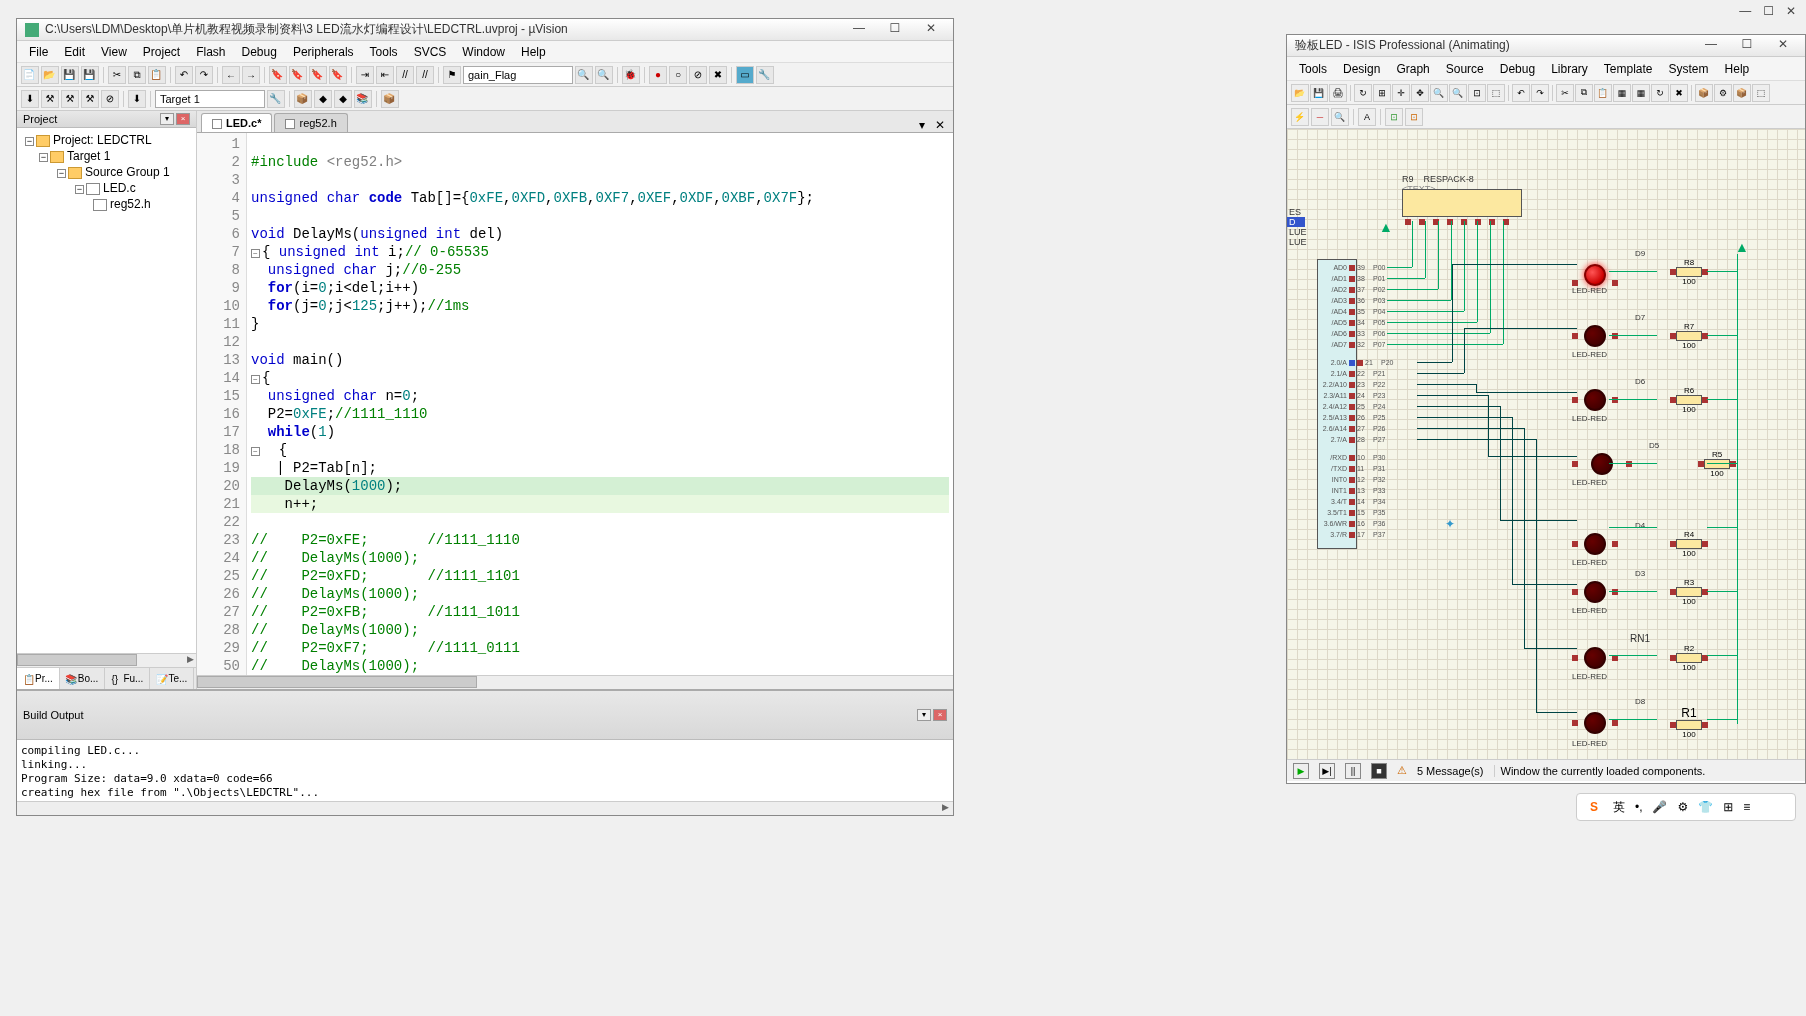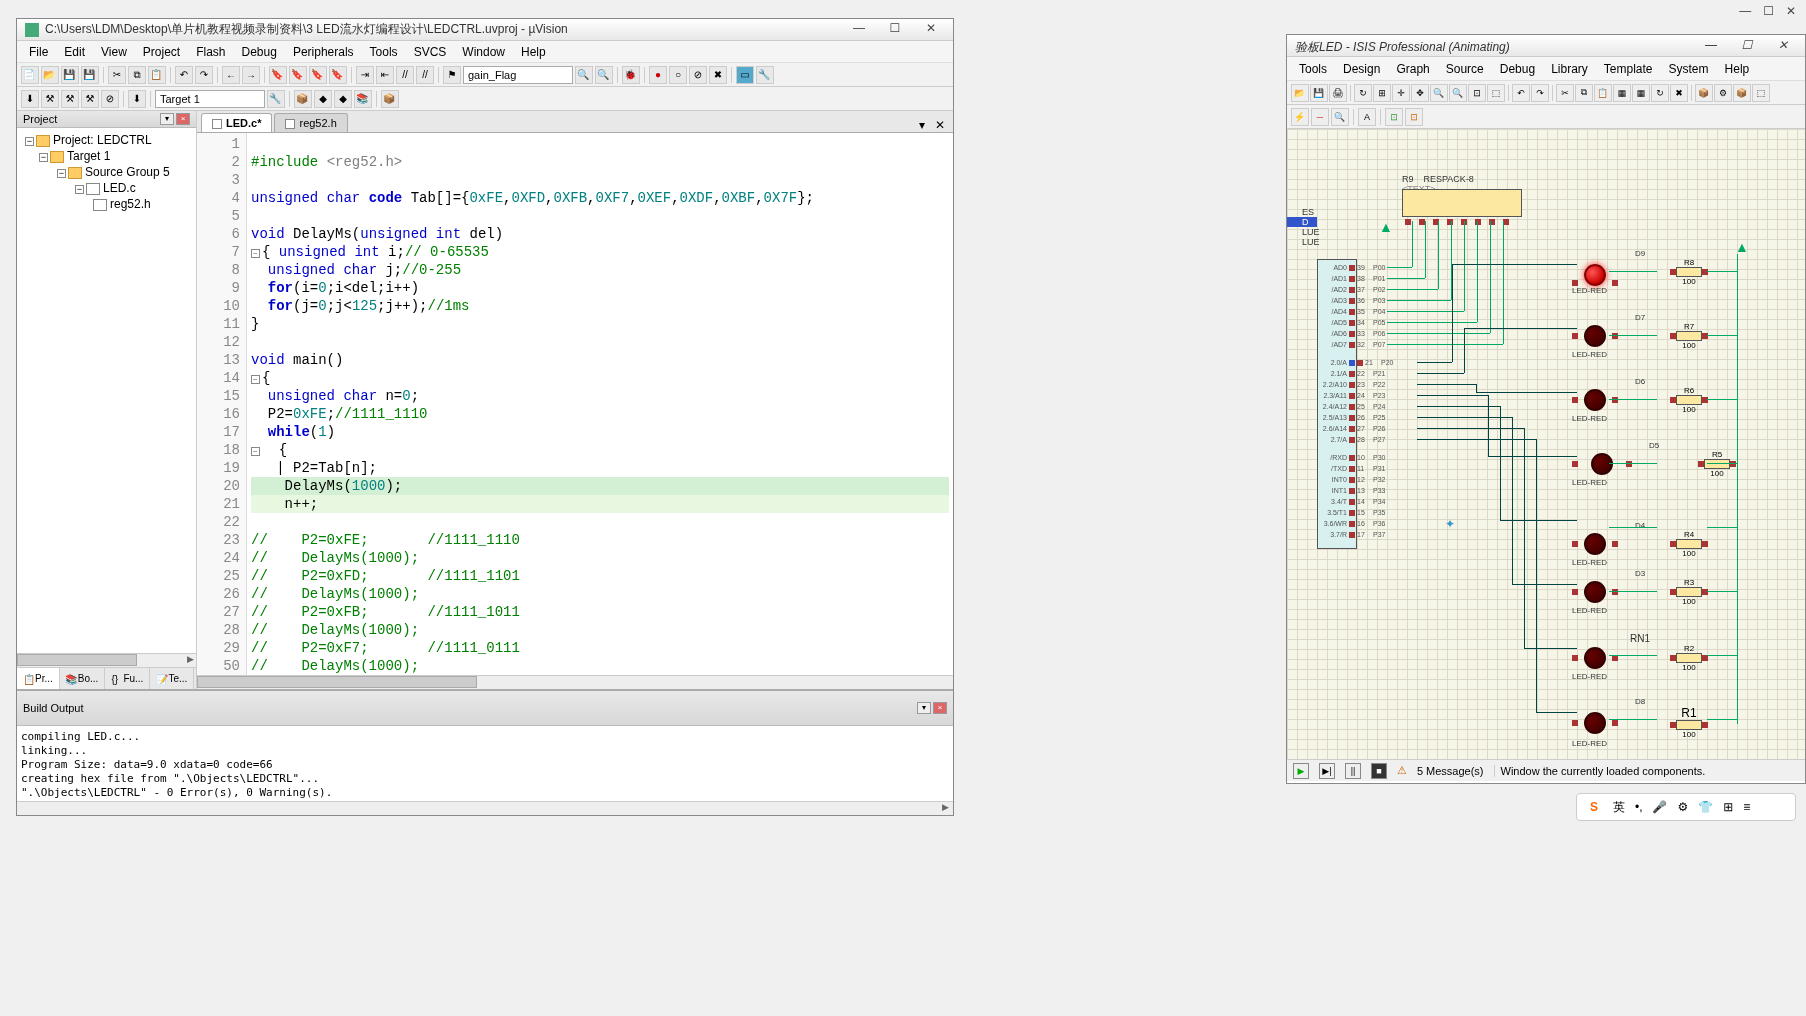--- a/index.html
+++ b/index.html
@@ -63,26 +63,26 @@
 .code-line.hl2 { background: #e8f8e0; }
 .kw { color: #0000cc; font-weight: bold; }
 .type { color: #0000cc; }
 .str { color: #808080; }
 .num { color: #008080; }
 .cmt { color: #008000; }
 .pp { color: #008000; }
 .fold { display: inline-block; width: 9px; height: 9px; border: 1px solid #888; font-size: 8px; text-align: center; line-height: 8px; color: #666; margin-right: 2px; background: #fff; }
 
 .uv-output { height: 126px; border-top: 2px solid #aaa; display: flex; flex-direction: column; }
-.uv-output-hdr { background: linear-gradient(#e8e8e8, #d8d8d8); padding: 11px 6px; font-size: 11px; border-bottom: 1px solid #bbb; display: flex; justify-content: space-between; }
+.uv-output-hdr { background: linear-gradient(#e8e8e8, #d8d8d8); padding: 18px 6px; font-size: 11px; border-bottom: 1px solid #bbb; display: flex; justify-content: space-between; }
 .uv-output-body { flex: 1; padding: 4px; font-family: Consolas, monospace; font-size: 11px; line-height: 14px; white-space: pre; overflow: auto; background: #fff; }
 
 
 .isis-window { position: absolute; right: 0; top: 34px; width: 520px; height: 750px; background: #fff; border: 1px solid #888; }
-.isis-titlebar { height: 22px; background: linear-gradient(#fff, #e8e8e8); display: flex; align-items: flex-end; padding: 0 8px; border-bottom: 1px solid #ccc; font-style: italic; }
+.isis-titlebar { height: 22px; background: linear-gradient(#fff, #e8e8e8); display: flex; align-items: center; padding: 0 8px; border-bottom: 1px solid #ccc; }
 .isis-title { flex: 1; font-size: 12px; color: #333; }
 .isis-menubar { height: 24px; background: #f5f5f5; display: flex; align-items: center; padding: 0 4px; border-bottom: 1px solid #ddd; }
 .isis-toolbar { height: 24px; background: #f2f2f2; border-bottom: 1px solid #ccc; display: flex; align-items: center; padding: 0 4px; gap: 1px; flex-wrap: nowrap; overflow: hidden; }
 .isis-toolbar2 { height: 24px; background: #f2f2f2; border-bottom: 1px solid #ccc; display: flex; align-items: center; padding: 0 4px; gap: 2px; }
 .isis-tb-btn { width: 18px; height: 18px; background: #eee; border: 1px solid #ccc; cursor: pointer; font-size: 9px; display: flex; align-items: center; justify-content: center; }
 
 .isis-canvas { flex: 1; height: calc(100% - 118px); background: #f5f5e8; background-image:
   repeating-linear-gradient(#ddd8c8 0, #ddd8c8 1px, transparent 1px, transparent 10px),
   repeating-linear-gradient(90deg, #ddd8c8 0, #ddd8c8 1px, transparent 1px, transparent 10px);
   position: relative; overflow: hidden; }
@@ -100,21 +100,21 @@
 .wire-v { position: absolute; width: 1px; background: #0a6; }
 .wire-v.dark { background: #044; }
 .led { width: 22px; height: 22px; border-radius: 50%; background: radial-gradient(circle at 35% 35%, #600, #400 70%); border: 2px solid #300; }
 .led.on { background: radial-gradient(circle at 35% 35%, #f55, #c00 70%); border: 2px solid #800; box-shadow: 0 0 6px #f33; }
 .resistor { width: 26px; height: 10px; background: #fce8a0; border: 1px solid #555; }
 
 .isis-status { height: 22px; border-top: 1px solid #ccc; background: #f0f0f0; display: flex; align-items: center; padding: 0 6px; gap: 10px; font-size: 11px; }
 .isis-sim-btn { width: 16px; height: 16px; border: 1px solid #888; background: #eee; display: flex; align-items: center; justify-content: center; font-size: 9px; }
 .isis-sim-btn.play { color: #0a0; }
 .isis-sim-btn.stop { background: #333; color: #fff; }
-.isis-list-item { font-size: 9px; padding: 0 15px; color: #333; }
+.isis-list-item { font-size: 9px; padding: 0 2px; color: #333; }
 .isis-list-item.sel { background: #35c; color: #fff; }
 
 
 .win-syswin { position: absolute; right: 0; top: 0; width: 120px; height: 24px; display: flex; justify-content: flex-end; gap: 12px; padding: 4px 10px; color: #444; }
 
 .ime-bar { position: absolute; right: 10px; bottom: 195px; width: 220px; height: 28px; background: #fff; border: 1px solid #ccc; border-radius: 4px; display: flex; align-items: center; gap: 10px; padding: 0 8px; font-size: 12px; }
 .ime-icon { width: 18px; height: 18px; display: flex; align-items: center; justify-content: center; }
 
 </style>
 </head>
@@ -218,21 +218,21 @@
       <div class="uv-pane-header">
         <span>Project</span>
         <span class="uv-pane-hdr-btns">
           <span class="uv-pane-hdr-btn">▾</span>
           <span class="uv-pane-hdr-btn close">×</span>
         </span>
       </div>
       <div class="uv-tree">
         <div class="tree-node"><span class="tree-toggle">−</span><span class="tree-icon folder"></span><span>Project: LEDCTRL</span></div>
         <div class="tree-node tree-indent-1"><span class="tree-toggle">−</span><span class="tree-icon folder"></span><span>Target 1</span></div>
-        <div class="tree-node tree-indent-2"><span class="tree-toggle">−</span><span class="tree-icon folder"></span><span>Source Group 5</span></div>
+        <div class="tree-node tree-indent-2"><span class="tree-toggle">−</span><span class="tree-icon folder"></span><span>Source Group 1</span></div>
         <div class="tree-node tree-indent-3"><span class="tree-toggle">−</span><span class="tree-icon file"></span><span>LED.c</span></div>
         <div class="tree-node tree-indent-4"><span class="tree-icon file"></span><span>reg52.h</span></div>
       </div>
       <div style="height:14px; border-top:1px solid #ccc; background:#eee; position:relative;">
         <div style="position:absolute; left:0; width:120px; height:12px; background:#ccc; border:1px solid #aaa;"></div>
         <span style="position:absolute; right:2px; font-size:9px; color:#666;">▶</span>
       </div>
       <div class="uv-proj-tabs" id="uv-proj-tabs">
           <div class="uv-proj-tab active"><span class="uv-proj-tab-icon">📋</span>Pr...</div>
           <div class="uv-proj-tab"><span class="uv-proj-tab-icon">📚</span>Bo...</div>

